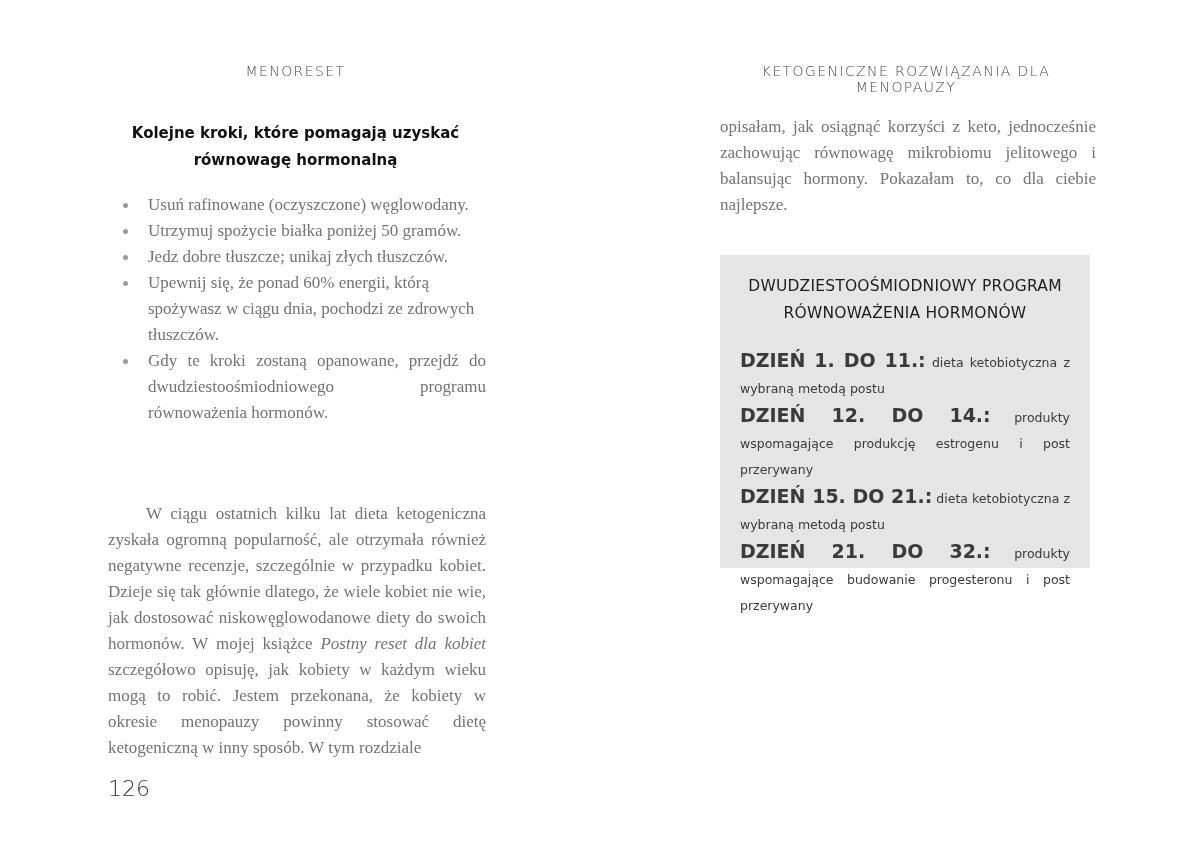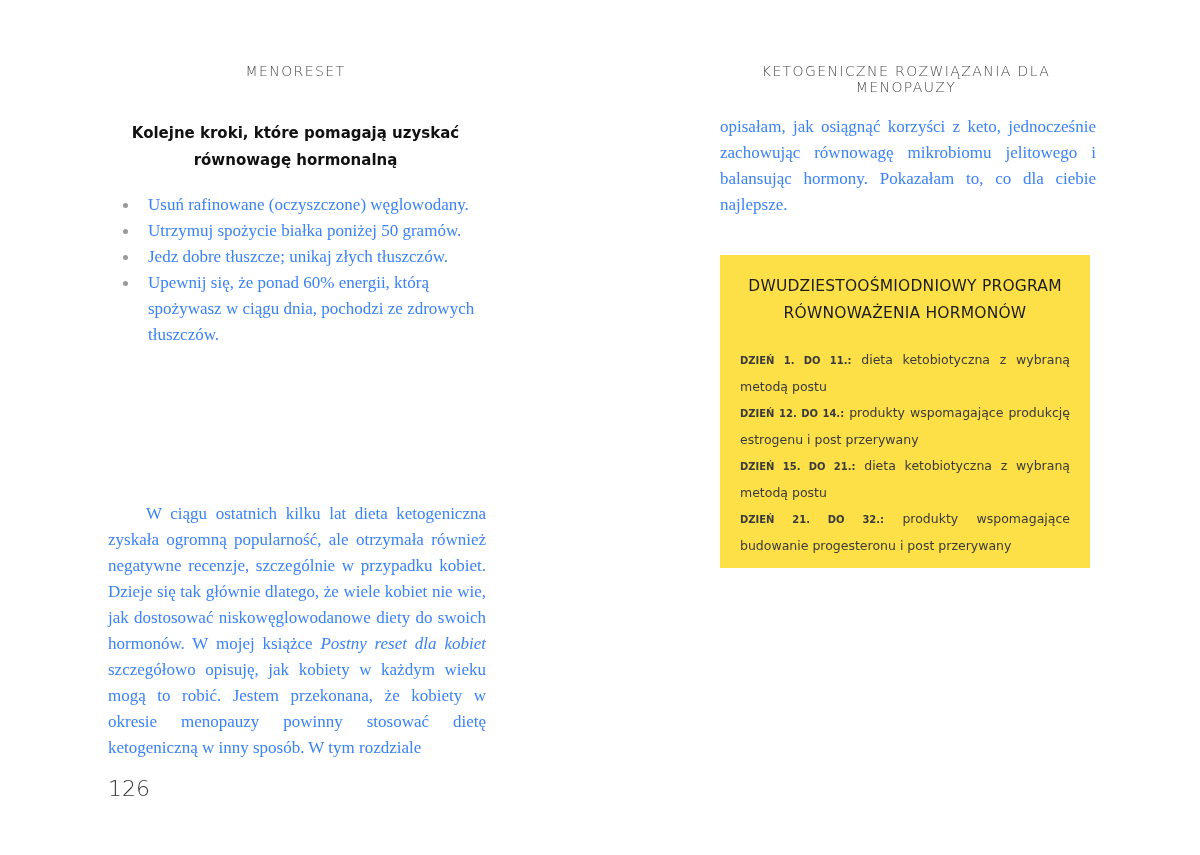--- a/index.html
+++ b/index.html
@@ -24,21 +24,21 @@
       text-align: center;
       font-weight: 300;
     }
     .page-left .running-head { left: 108px; width: 375px; }
     .page-right .running-head { left: 120px; width: 372px; }
 
     .serif {
       font-family: "Liberation Serif", "DejaVu Serif", serif;
       font-size: 17px;
       line-height: 26px;
-      color: #3b82f6;
+      color: #737373;
     }
 
     .section-heading {
       position: absolute;
       top: 120px; left: 108px; width: 375px;
       font-family: "DejaVu Sans", sans-serif;
       font-weight: bold;
       font-size: 15px;
       line-height: 27px;
       text-align: center;
@@ -87,21 +87,21 @@
       position: absolute;
       top: 114px; left: 120px; width: 376px;
       margin: 0;
       text-align: justify;
     }
 
     .program-box {
       position: absolute;
       top: 255px; left: 120px;
       width: 370px; height: 313px;
-      background: #fde047;
+      background: #e5e5e5;
       box-sizing: border-box;
       padding: 18px 20px 0 20px;
     }
     .program-title {
       font-family: "DejaVu Sans", sans-serif;
       font-size: 15.5px;
       line-height: 27px;
       text-align: center;
       color: #1c1c1c;
       margin: 0 0 20px 0;
@@ -109,40 +109,41 @@
     }
     .program-item {
       font-family: "DejaVu Sans", sans-serif;
       font-size: 12.5px;
       line-height: 26px;
       color: #3a3a3a;
       text-align: justify;
     }
     .program-item .day {
       font-weight: bold;
-      font-size: 10px;
+      font-size: 19px;
       color: #3a3a3a;
     }
   </style>
 </head>
 <body>
 
 <div class="page page-left">
   <div class="running-head">MENORESET</div>
 
   <div class="section-heading">
     <span>Kolejne kroki, które pomagają uzyskać</span><br>
     <span>równowagę hormonalną</span>
   </div>
 
   <ul class="bullets serif">
     <li><span class="dot"></span><span>Usuń rafinowane (oczyszczone) węglowodany.</span></li>
     <li><span class="dot"></span><span>Utrzymuj spożycie białka poniżej 50 gramów.</span></li>
     <li><span class="dot"></span><span>Jedz dobre tłuszcze; unikaj złych tłuszczów.</span></li>
     <li><span class="dot"></span><span>Upewnij się, że ponad 60% energii, którą spożywasz w ciągu dnia, pochodzi ze zdrowych tłuszczów.</span></li>
+    <li class="justify"><span class="dot"></span><span>Gdy te kroki zostaną opanowane, przejdź do dwudziestoośmiodniowego programu równoważenia hormonów.</span></li>
   </ul>
 
   <p class="body-para serif"><span>W ciągu ostatnich kilku lat dieta ketogeniczna zyskała ogromną popularność, ale otrzymała również negatywne recenzje, szczególnie w przypadku kobiet. Dzieje się tak głównie dlatego, że wiele kobiet nie wie, jak dostosować niskowęglowodanowe diety do swoich hormonów. W mojej książce </span><em>Postny reset dla kobiet</em><span> szczegółowo opisuję, jak kobiety w każdym wieku mogą to robić. Jestem przekonana, że kobiety w okresie menopauzy powinny stosować dietę ketogeniczną w inny sposób. W tym rozdziale</span></p>
 
   <div class="page-number">126</div>
 </div>
 
 <div class="page page-right">
   <div class="running-head">KETOGENICZNE ROZWIĄZANIA DLA MENOPAUZY</div>
 

